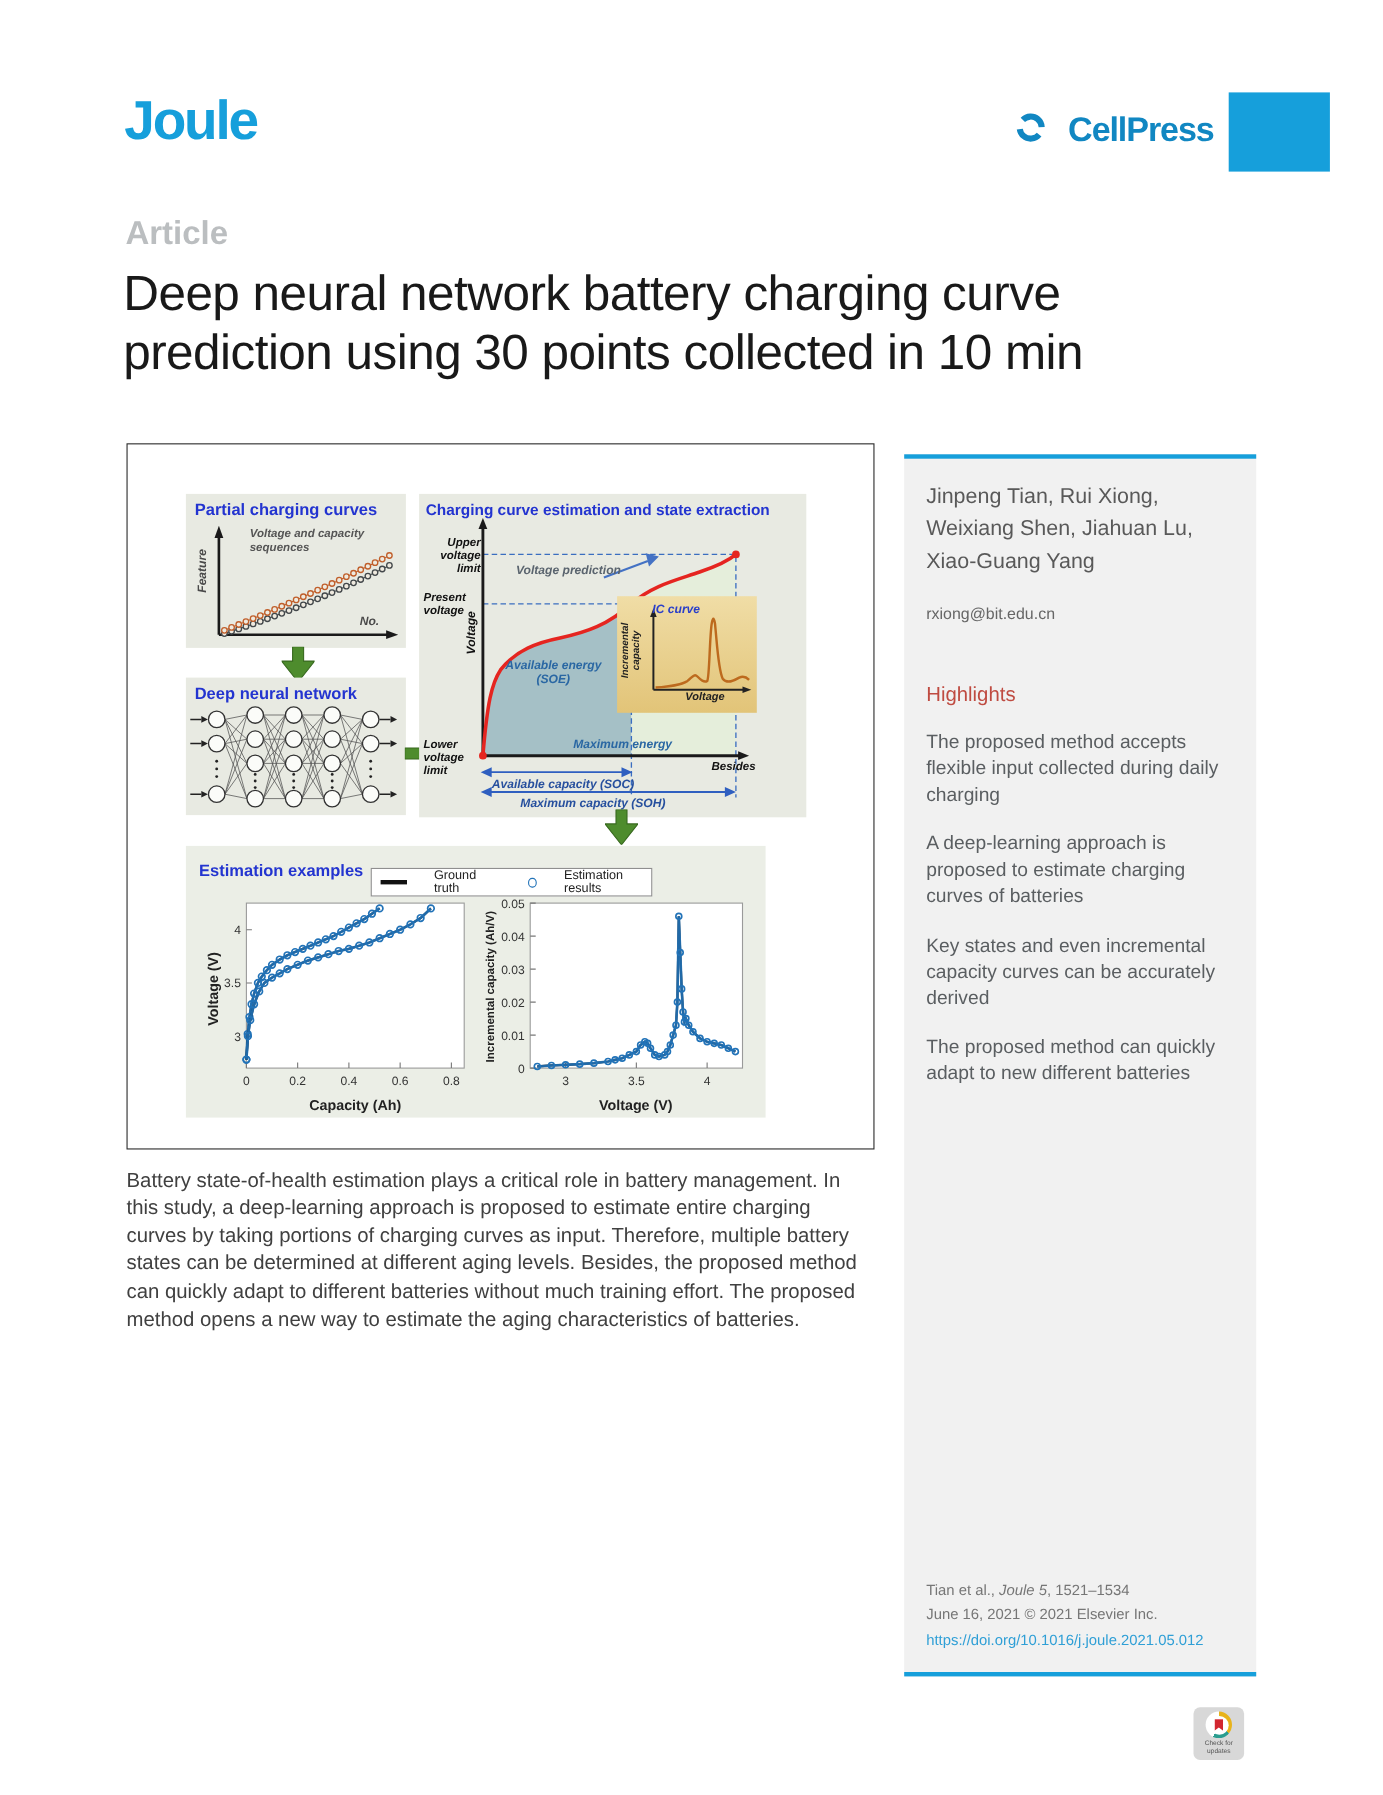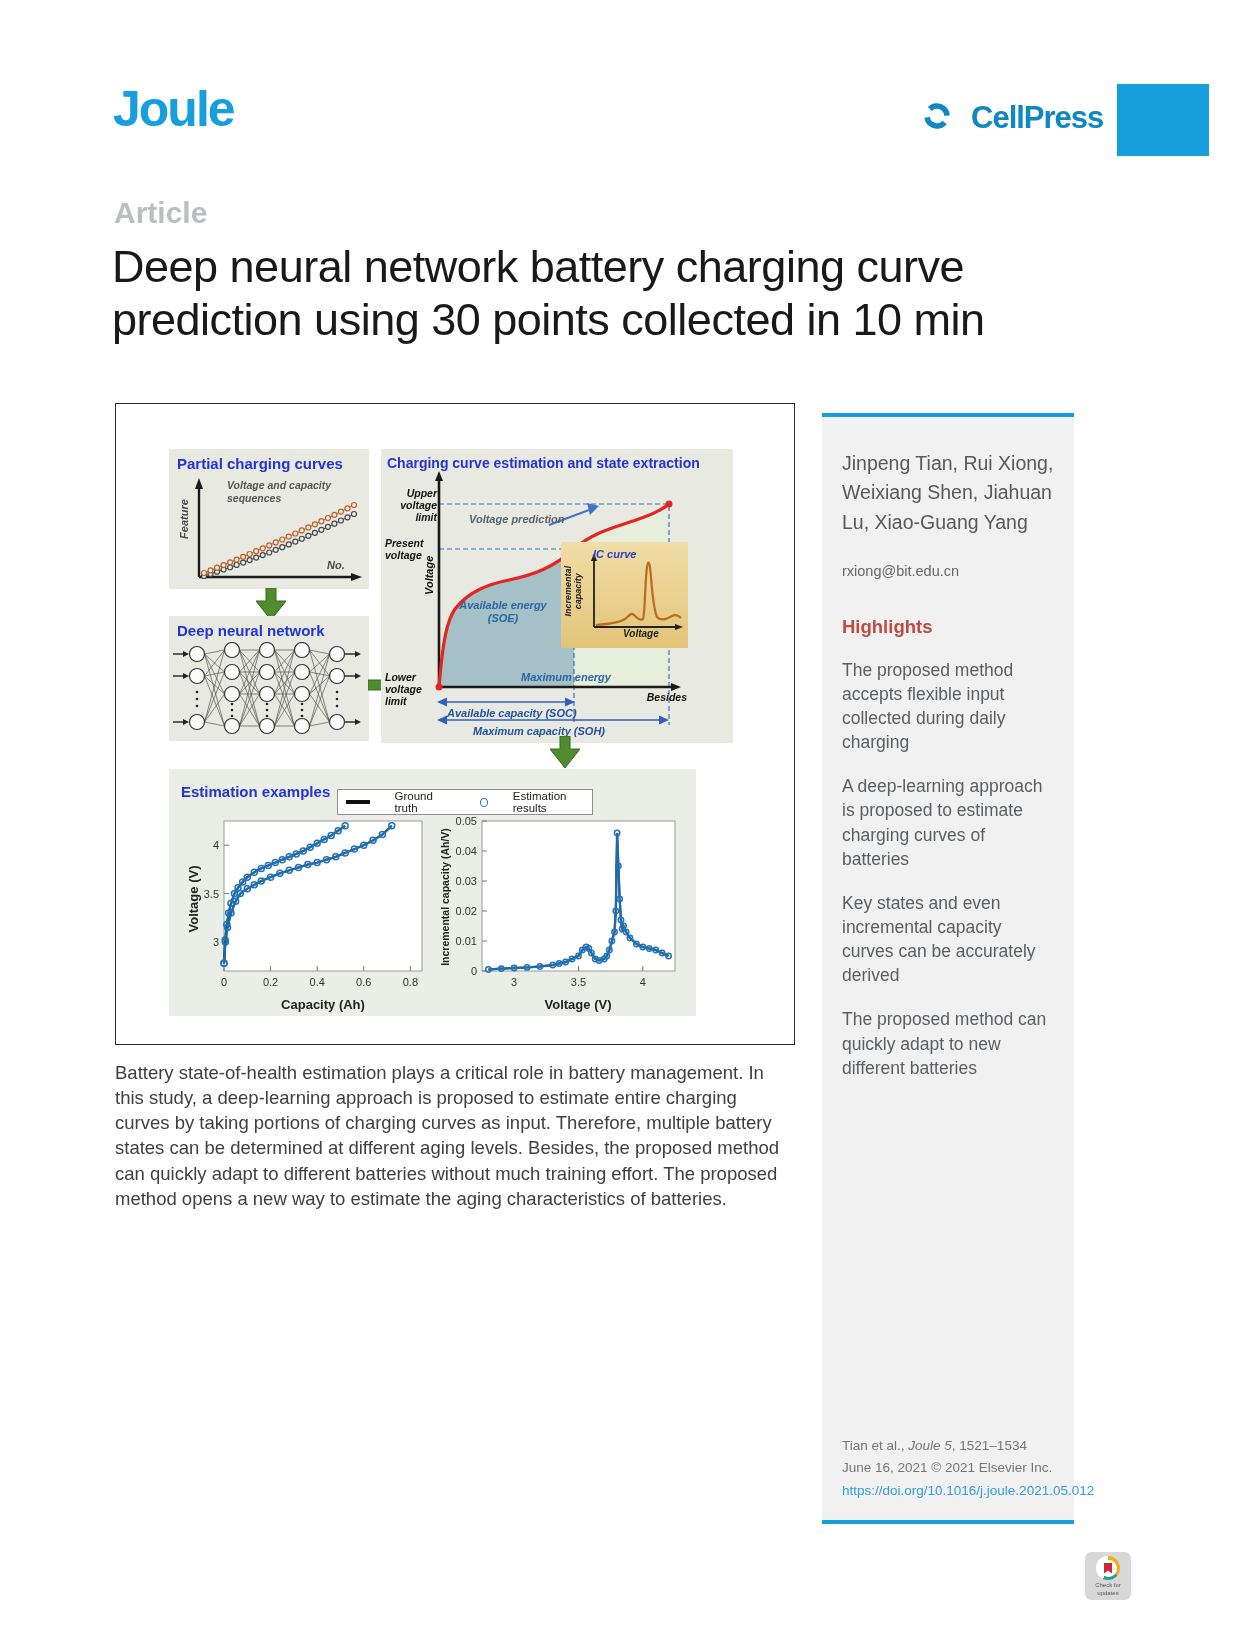--- a/index.html
+++ b/index.html
@@ -49,26 +49,26 @@
   .legend{position:absolute;left:168px;top:20px;width:256px;height:22px;background:#fff;border:1px solid #8f8f8f;
       display:flex;align-items:center;gap:25px;padding:12px 8px;box-sizing:border-box;font-size:11.5px;color:#222;}
   .leg-line{width:30px;height:3.5px;background:#111;}
   .leg-circle{width:7px;height:7px;border:1.6px solid var(--matlab_blue,#2273b8);border-radius:50%;}
   svg text.tick{font-family:"Liberation Sans",sans-serif;font-size:11px;fill:#333;}
   svg text.axlabel{font-family:"Liberation Sans",sans-serif;font-size:13px;font-weight:bold;fill:#222;}
   svg text.axlabel-sm{font-family:"Liberation Sans",sans-serif;font-size:10.5px;font-weight:bold;fill:#222;}
   
   .abstract{position:absolute;left:115px;top:1060px;width:676px;font-size:18.5px;color:#404040;line-height:1.36;}
   
-  .sidebar{position:absolute;left:822px;top:413px;width:252px;height:1111px;background:#f1f1f1;
+  .sidebar{position:absolute;left:822px;top:413px;width:320px;height:1111px;background:#f1f1f1;
       border-top:4px solid var(--accent_blue,#169fdb);border-bottom:4px solid var(--accent_blue,#169fdb);
-      box-sizing:border-box;padding:32px 20px;}
+      box-sizing:border-box;padding:20px 20px;}
   .authors{font-size:19.5px;color:#595959;line-height:1.5;}
   .email{margin-top:26px;font-size:14.5px;color:#666;text-decoration:none;display:inline-block;}
-  .hl-title{margin-top:36px;font-size:18.5px;color:var(--highlight_red,#bf4b41);font-weight:bold;}
+  .hl-title{margin-top:52px;font-size:18.5px;color:var(--highlight_red,#bf4b41);}
   .hl-item{margin-top:20px;font-size:17.5px;color:#5a5e61;line-height:1.38;}
   .citation{position:absolute;left:20px;bottom:18px;font-size:13.5px;color:#767676;line-height:1.65;}
   .citation .jit{font-style:italic;}
   .doi{color:var(--link_blue,#2f9fd6);text-decoration:none;display:block;}
   
   .badge{position:absolute;left:1085px;top:1552px;width:46px;height:48px;background:#d8d8d8;border-radius:6px;
       display:flex;flex-direction:column;align-items:center;padding-top:4px;box-sizing:border-box;cursor:pointer;}
   .badge-ring{width:24px;height:24px;border-radius:50%;
       background:conic-gradient(#e8b31a 0 130deg,#2a9d8f 130deg 205deg,#fff 205deg 360deg);
       display:flex;align-items:center;justify-content:center;}

